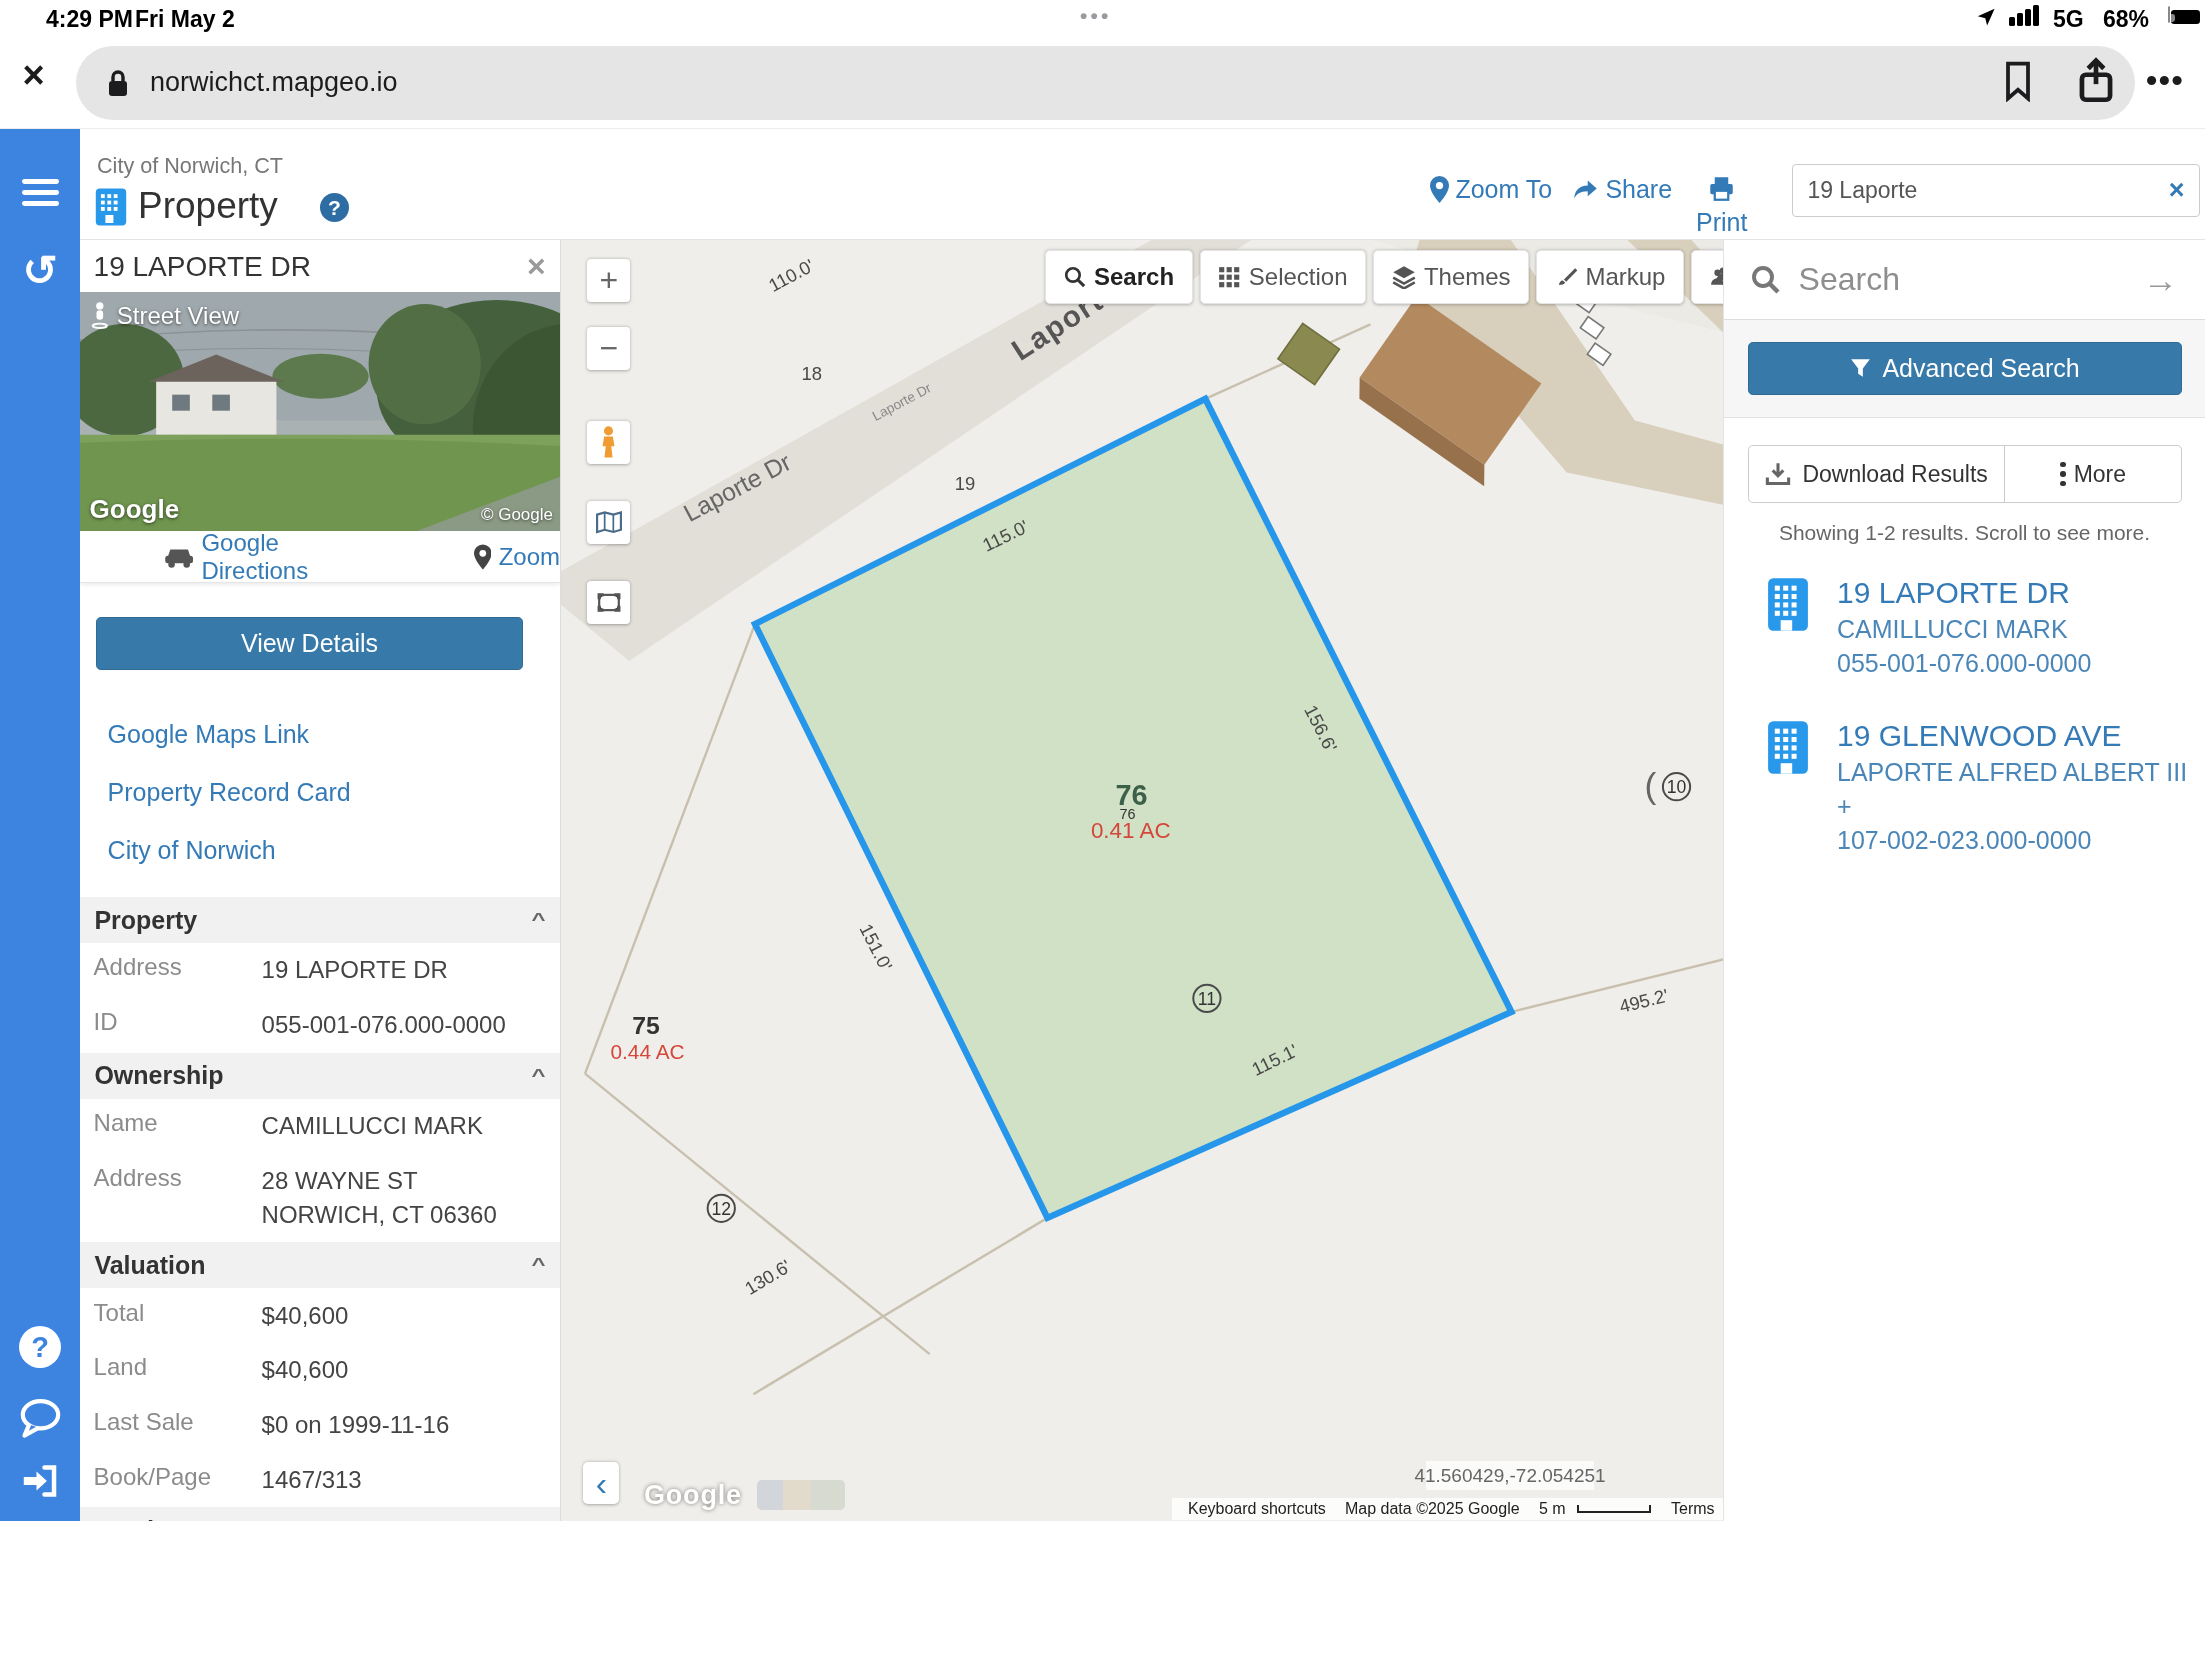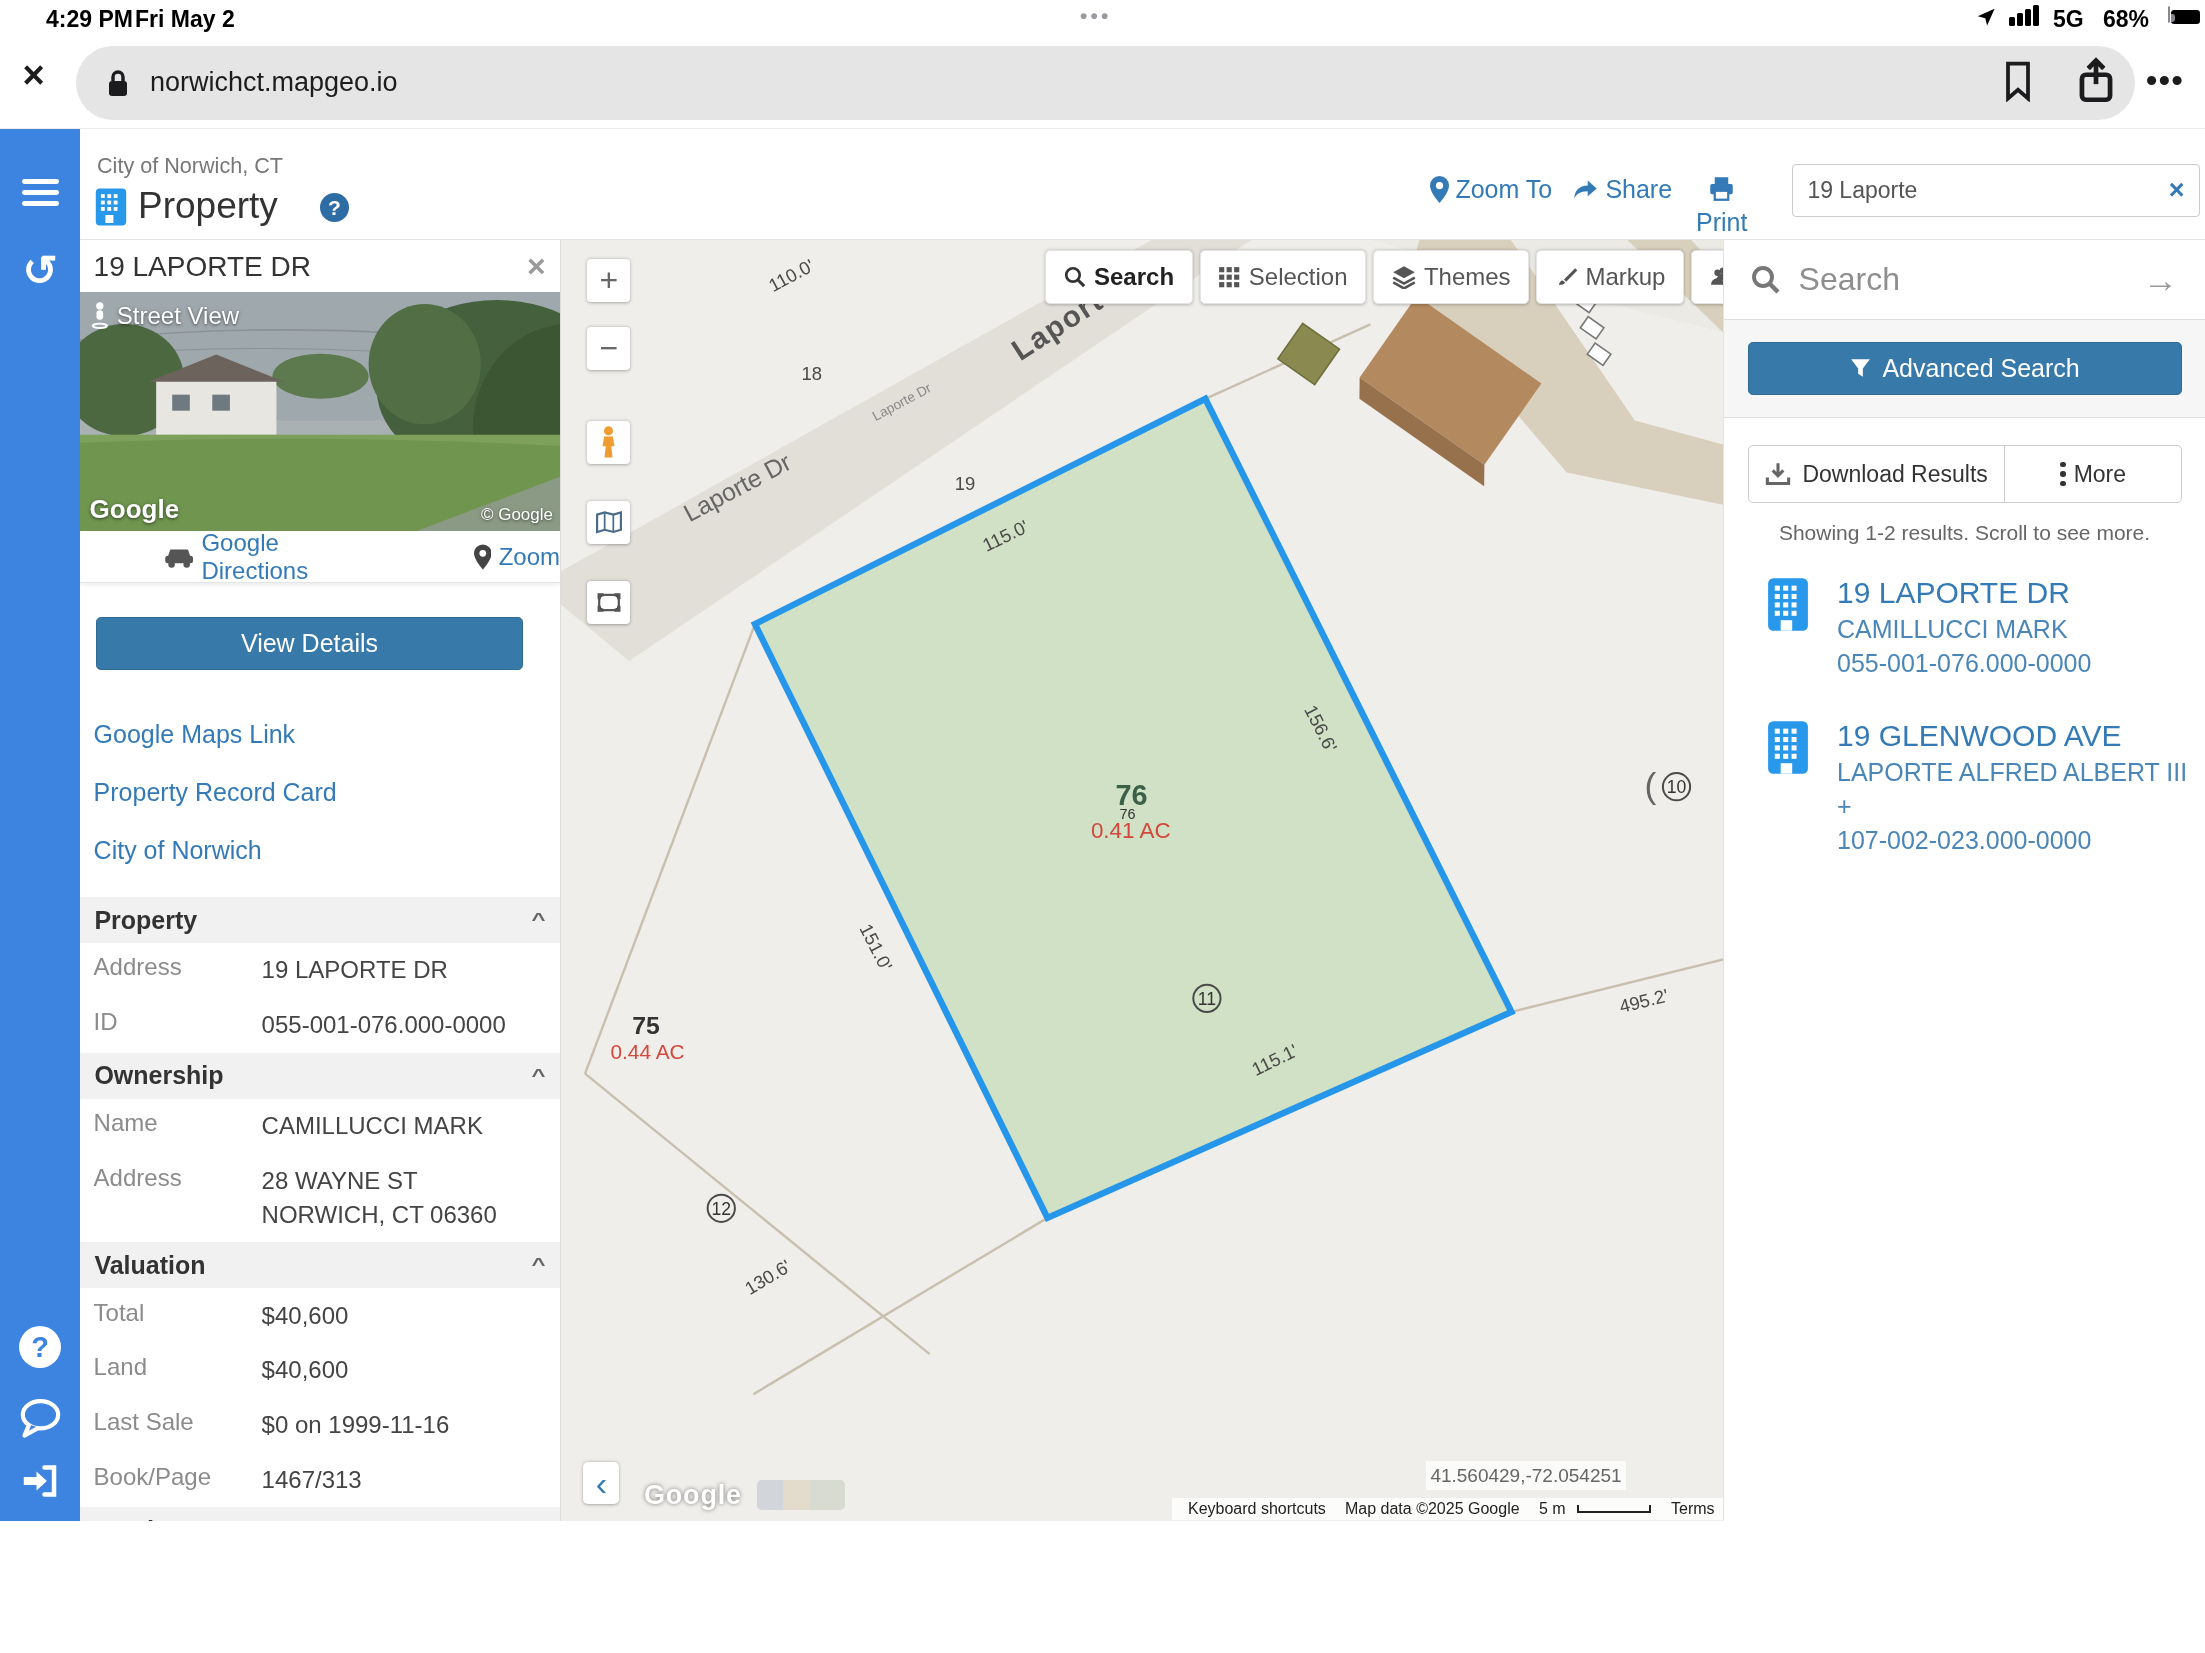--- a/index.html
+++ b/index.html
@@ -53,21 +53,21 @@
   .prow .lbl { width:168px; flex:none; font-size:24px; color:#8b8b8b; }
   .prow .val { width:272px; font-size:24px; color:#444; line-height:34px; }
 
   
   #map { left:561px; top:240px; width:1162px; height:1281px; background:#f0eeea; overflow:hidden; }
   .map-btn-row { position:absolute; left:484px; top:10.4px; display:flex; gap:7.2px; }
   .map-btn { height:54px; background:#fff; border:0.8px solid #e4e4e4; border-radius:4.8px; box-shadow:0 0.8px 3.2px rgba(0,0,0,.25); display:flex; align-items:center; gap:8px; padding:0 17.6px; font-size:24px; color:#555; cursor:pointer; white-space:nowrap; }
   .map-btn.active { color:#222; font-weight:bold; }
   .ctl { position:absolute; left:26.4px; width:43px; height:43px; background:#fff; border-radius:4px; box-shadow:0 0.8px 3.2px rgba(0,0,0,.3); display:flex; align-items:center; justify-content:center; font-size:32px; color:#666; cursor:pointer; }
   .map-foot { position:absolute; font-size:16px; color:#222; }
-  #coords-box { position:absolute; left:865px; top:1221px; width:200px; height:29px; background:rgba(255,255,255,.75); display:flex; align-items:center; justify-content:center; font-size:19px; color:#666; }
+  #coords-box { position:absolute; left:865px; top:1221px; width:168px; height:29px; background:rgba(255,255,255,.75); display:flex; align-items:center; justify-content:center; font-size:19px; color:#666; }
   #foot-strip { position:absolute; left:611px; top:1258px; width:551px; height:22.4px; background:rgba(255,255,255,.8); }
   #gwm { position:absolute; left:83px; top:1240px; font-size:27px; font-weight:bold; color:#fff; text-shadow:0 0 4px rgba(0,0,0,.5); letter-spacing:0.8px; }
   #back-chip { position:absolute; left:22.4px; top:1222px; width:36px; height:42px; background:#fff; border-radius:4.8px; box-shadow:0 0.8px 3.2px rgba(0,0,0,.3); display:flex; align-items:center; justify-content:center; color:#337ab7; font-size:34px; cursor:pointer; }
 
   
   #results { left:1723px; top:240px; width:482px; height:1281px; background:#fff; border-left:0.8px solid #e3e3e3; }
   #rp-search { height:80px; border-bottom:0.8px solid #ddd; display:flex; align-items:center; padding:0 27px; gap:17.6px; }
   #rp-search .ph { flex:1; font-size:32px; color:#8e8e8e; }
   #rp-adv { height:98px; background:#f6f6f6; border-bottom:0.8px solid #e2e2e2; padding:22.4px 24px; }
   #adv-btn { width:434px; height:53px; background:#3779a8; border:0.8px solid #2e6a94; border-radius:4.8px; color:#fff; font-size:25px; font-family:"Liberation Sans",sans-serif; display:flex; align-items:center; justify-content:center; gap:11.2px; cursor:pointer; }
@@ -260,21 +260,21 @@
         <svg width="17.6" height="26" viewBox="0 0 12 17">
             <path d="M6 0 a6 6 0 0 1 6 6 c0 4.5-6 11-6 11 S0 10.5 0 6 A6 6 0 0 1 6 0 z" fill="#444"></path>
             <circle cx="6" cy="6" r="2.3" fill="#fff"></circle>
           </svg>
         <span>Zoom</span>
       </span>
     </div>
 
     <button id="view-details">View Details</button>
 
-    <div style="padding-top:42px;">
+    <div style="padding-top:42px;margin-left:14px;">
       <a class="plink">Google Maps Link</a>
       <a class="plink">Property Record Card</a>
       <a class="plink">City of Norwich</a>
     </div>
 
     <div style="margin-top:32px;">
       <div class="sec-hdr">
         <b>Property</b>
           <span class="chev">^</span>
       </div>

